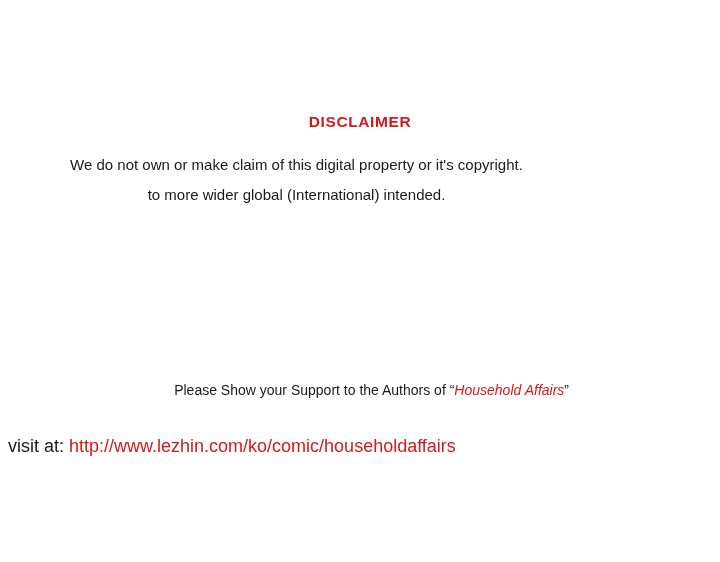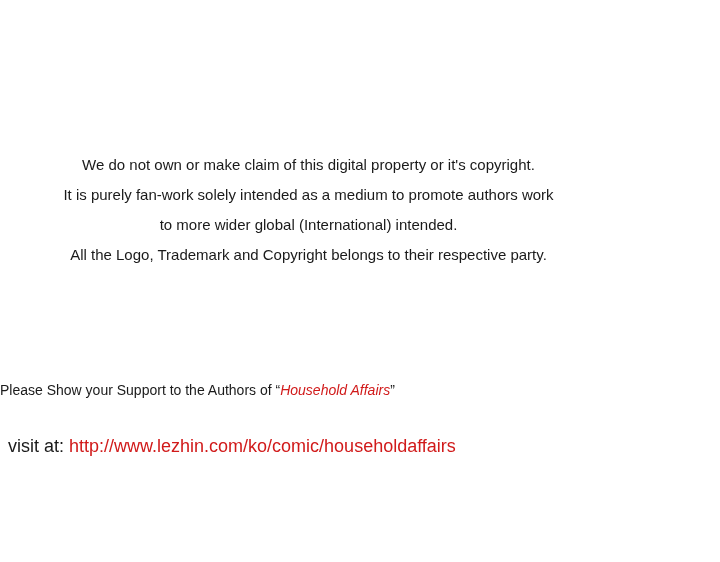--- a/index.html
+++ b/index.html
@@ -27,38 +27,38 @@
     width: 720px;
     text-align: center;
     font-size: 15.5px;
     font-weight: bold;
     color: #d11a1a;
     letter-spacing: 0.6px;
   }
   .body-block {
     position: absolute;
     top: 150px;
-    left: 16px;
+    left: 4px;
     width: 585px;
     text-align: center;
   }
   .body-line {
     font-size: 15px;
     line-height: 30px;
     color: #1a1a1a;
     white-space: nowrap;
   }
   .body-line .em {
   }
   .support-block {
     position: absolute;
     top: 378px;
     left: 0;
     width: 569px;
-    text-align: left;
+    text-align: right;
   }
   .support-line {
     font-size: 14px;
     line-height: 24px;
     color: #1a1a1a;
     white-space: nowrap;
   }
   .work-title {
     font-style: italic;
     color: #d11a1a;
@@ -79,26 +79,25 @@
     font-size: 18px;
     color: #d11a1a;
     text-decoration: none;
   }
 </style>
 </head>
 <body>
 
 <div class="page">
 
+  <div class="disclaimer-title">DISCLAIMER</div>
 
   <div class="body-block">
     <div class="body-line">We do not own or make claim of this digital property or it's copyright.</div>
-    <div class="body-line">It is purely fan-work solely intended as a medium to promote authors work</div>
     <div class="body-line"><span>to more wider global </span><span class="em">(International)</span><span> intended.</span></div>
-    <div class="body-line">All the Logo, Trademark and Copyright belongs to their respective party.</div>
   </div>
 
   <div class="support-block">
     <div class="support-line"><span>Please Show your Support to the Authors of “</span><span class="work-title">Household Affairs</span><span>”</span></div>
   </div>
 
   <div class="visit-block"><span class="visit-label">visit at: </span><a class="visit-link" href="#">http://www.lezhin.com/ko/comic/householdaffairs</a></div>
 
 </div>
 

